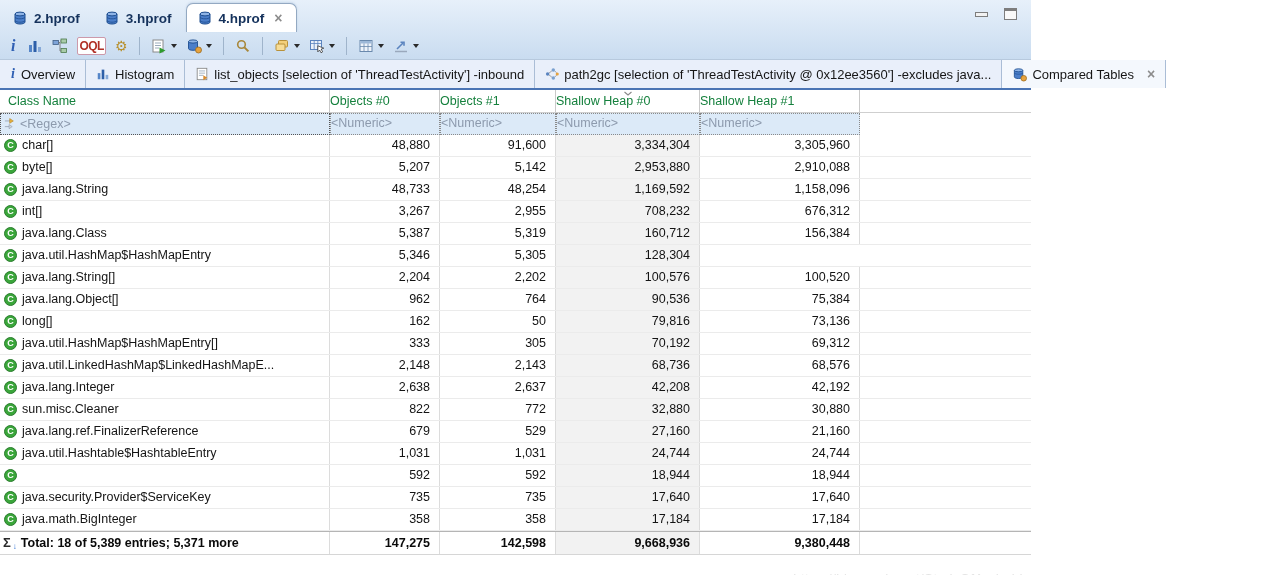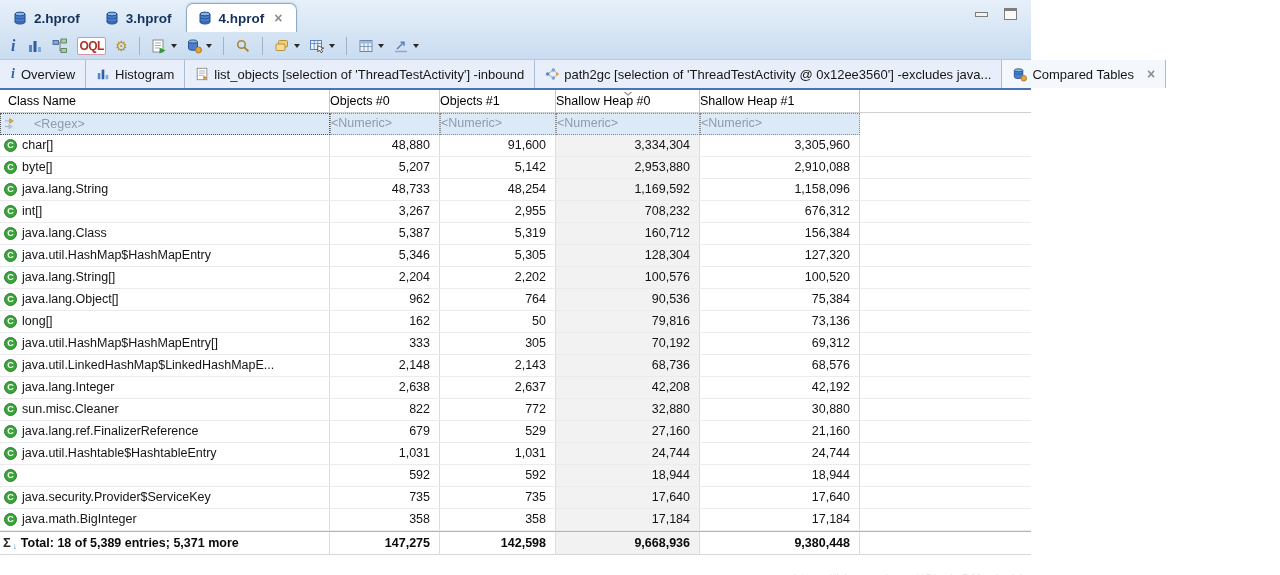--- a/index.html
+++ b/index.html
@@ -33,30 +33,30 @@
   .viewbar { height:30px; background:#e9effa; display:flex; align-items:stretch;
     border-bottom:2px solid #4a74b4; font-size:13px; color:#161616; }
   .vtab { display:flex; align-items:center; gap:5px; padding:0 10px; border-right:1px solid #aabdd6; white-space:nowrap; }
   .vtab.active { background:#f4f8fd; flex:1; }
   .vtab .close-x { color:#8c8c8c; font-weight:700; font-size:14px; margin-left:auto; padding-left:8px; }
   .vtab .i-info { font-size:14px; padding:0 1px; }
 
   
   .grid-row { display:grid; grid-template-columns:330px 110px 116px 144px 160px 1fr; }
   .cell { overflow:hidden; white-space:nowrap; }
-  .thead { height:23px; background:#fff; border-bottom:1px solid #cfcfcf; font-size:12.5px; color:#000000; }
+  .thead { height:23px; background:#fff; border-bottom:1px solid #cfcfcf; font-size:12.5px; color:#15803d; }
   .thead .cell { line-height:22px; border-right:1px solid #c9c9c9; position:relative; }
   .thead .cell.filler { border-right:none; }
   .th-name { padding-left:8px; text-align:left; }
   .th-num { text-align:left; padding-right:9px; }
   .sortmark { position:absolute; top:0; left:50%; transform:translateX(-50%); line-height:4px; }
 
   .filterrow { height:22px; background:#fff; font-size:12.5px; }
   .filterrow .fcell { background:#dceaf8; border:1px dotted #8a8a8a; line-height:19px; color:#8d9aad; }
-  .fcell.fregex { display:flex; align-items:center; gap:16px; padding-left:3px; border:1px dotted #555; }
+  .fcell.fregex { display:flex; align-items:center; gap:2px; padding-left:3px; border:1px dotted #555; }
   .fcell.fnum { padding-right:9px; }
   .filterrow .filler { background:#fff; }
 
   .tbody .trow { height:22px; border-bottom:1px solid #ebebeb; font-size:12.5px; color:#141414; }
   .trow .cell { line-height:21px; border-right:1px solid #dcdcdc; }
   .trow .cell.filler { border-right:none; }
   .cell.cname { display:flex; align-items:center; gap:5px; padding-left:4px; }
   .cicon { width:13px; height:13px; min-width:13px; border-radius:50%; background:#3aa63a; border:1px solid #2a7d2e;
     color:#fff; font-size:9px; font-weight:700; display:flex; align-items:center; justify-content:center; line-height:1; }
   .cell.num { text-align:right; padding-right:9px; }
@@ -327,21 +327,20 @@
           <div class="cell filler"></div>
         </div>
         <div class="trow grid-row">
           <div class="cell cname">
             <span class="cicon">C</span>
             <span>java.util.HashMap$HashMapEntry</span>
           </div>
           <div class="cell num">5,346</div>
           <div class="cell num">5,305</div>
           <div class="cell num sorted">128,304</div>
-          <div class="cell num">127,320</div>
           <div class="cell filler"></div>
         </div>
         <div class="trow grid-row">
           <div class="cell cname">
             <span class="cicon">C</span>
             <span>java.lang.String[]</span>
           </div>
           <div class="cell num">2,204</div>
           <div class="cell num">2,202</div>
           <div class="cell num sorted">100,576</div>

